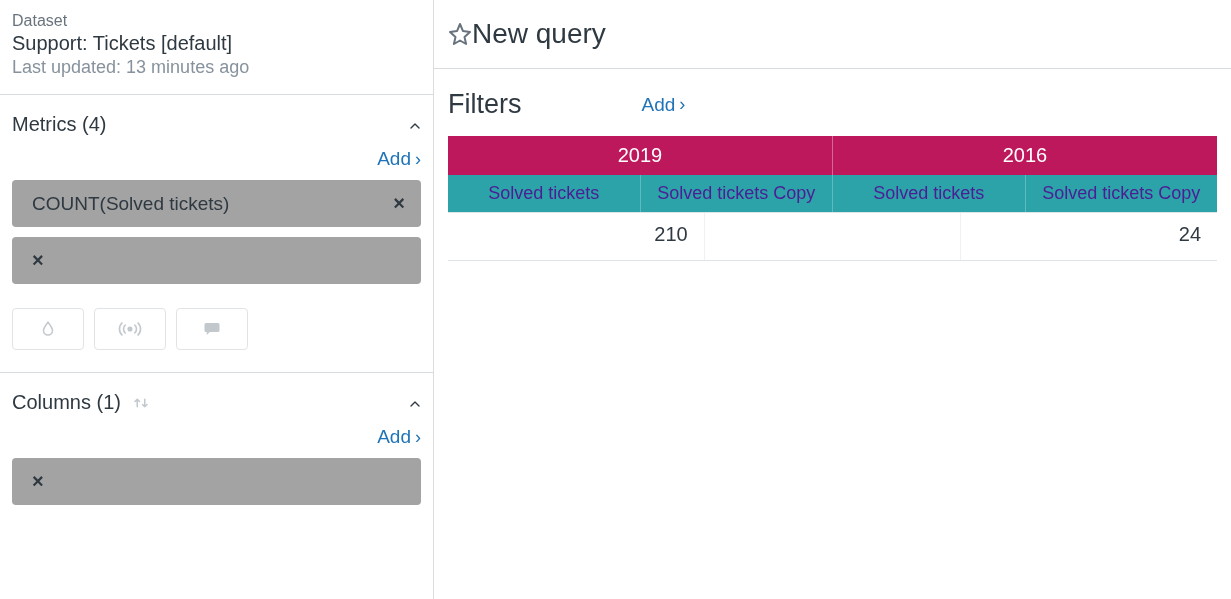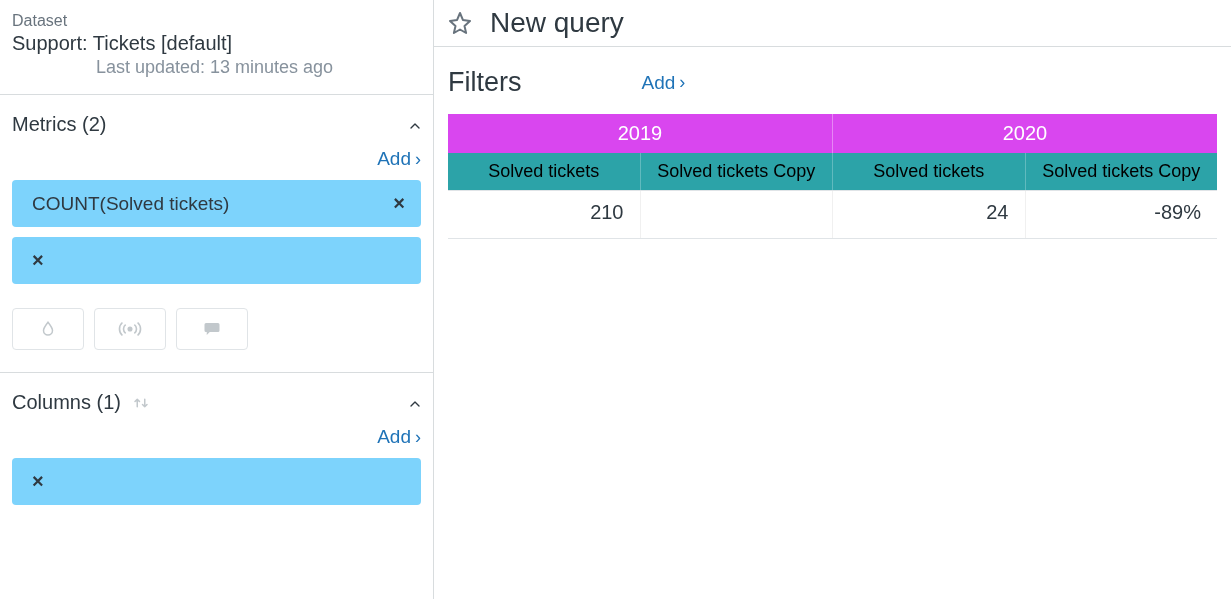--- a/index.html
+++ b/index.html
@@ -3,75 +3,75 @@
   <meta charset="utf-8">
   <style>
     * { box-sizing: border-box; margin: 0; padding: 0; font-family: -apple-system, BlinkMacSystemFont, "Segoe UI", Helvetica, Arial, sans-serif; }
     body { display: flex; width: 1231px; height: 599px; background: #fff; color: #2f3941; }
     .sidebar { width: 434px; border-right: 1px solid #d8dcde; display: flex; flex-direction: column; }
     .main { flex: 1; display: flex; flex-direction: column; }
 
     .ds-block { padding: 12px 16px 16px 12px; border-bottom: 1px solid #d8dcde; }
     .ds-label { font-size: 16px; color: #68737d; }
     .ds-title { font-size: 20px; color: #2f3941; margin-top: 2px; }
-    .ds-updated { font-size: 18px; color: #87929d; margin-top: 2px; text-align: center; }
+    .ds-updated { font-size: 18px; color: #87929d; margin-top: 2px; }
 
     .section { border-bottom: 1px solid #d8dcde; padding: 18px 12px 22px 12px; }
     .section-header { display: flex; justify-content: space-between; align-items: center; }
     .section-title { font-size: 20px; color: #2f3941; }
     .chev { width: 14px; height: 14px; }
     .chev svg path { stroke: #2f3941; stroke-width: 2; fill: none; stroke-linecap: round; stroke-linejoin: round; }
 
     .add-row { display: flex; justify-content: flex-end; margin-top: 12px; margin-bottom: 8px; }
     .add-link { color: #1f73b7; font-size: 19px; display: inline-flex; align-items: center; cursor: pointer; }
     .add-link .chev-r { margin-left: 4px; font-size: 18px; }
 
-    .pill { display: flex; justify-content: space-between; align-items: center; background: #7dd3fc; border-radius: 4px; padding: 12px 16px 12px 20px; margin-top: 10px; }
+    .pill { display: flex; justify-content: space-between; align-items: center; background: #a3a3a3; border-radius: 4px; padding: 12px 16px 12px 20px; margin-top: 10px; }
     .pill-label { font-size: 19px; color: #2f3941; display:flex; align-items:center; }
     .pill-close { font-size: 20px; color: #2f3941; cursor:pointer; font-weight: bold; }
     .funnel-in-pill { margin-right: 12px; display:inline-flex; }
 
     .icon-row { display: flex; gap: 10px; margin-top: 24px; }
     .icon-btn { width: 72px; height: 42px; border: 1px solid #e0e4e7; border-radius: 4px; display: flex; align-items: center; justify-content: center; cursor: pointer; color: #c2c8cc; }
 
     .col-title-row { display:flex; align-items:center; gap:10px; }
     .swap-icon { color:#c2c8cc; display:inline-flex; }
 
     
-    .main-header { display: flex; align-items: center; gap: 18px; padding: 7px 14px; border-bottom: 1px solid #d8dcde; }
+    .main-header { display: flex; align-items: center; padding: 18px 14px; border-bottom: 1px solid #d8dcde; }
     .star { color: #68737d; display:flex; }
     .main-title { font-size: 28px; color: #2f3941; }
 
     .filters-row { display:flex; align-items:center; padding: 20px 14px 16px 14px; gap: 120px; }
     .filters-label { font-size: 27px; color: #2f3941; }
 
     .table { margin: 0 14px; border-bottom:1px solid #e0e4e7; }
-    .thead-row1 { display:flex; background:#d946ef; color:#fff; }
+    .thead-row1 { display:flex; background:#be185d; color:#fff; }
     .th-year { flex:1; text-align:center; padding:8px 0; font-size:20px; border-right:1px solid rgba(255,255,255,0.35); }
     .th-year:last-child { border-right:none; }
-    .thead-row2 { display:flex; background:#2ca3a8; color:#000000; border-bottom:1px solid #e0e4e7;}
+    .thead-row2 { display:flex; background:#2ca3a8; color:#4c1d95; border-bottom:1px solid #e0e4e7;}
     .th-sub { flex:1; text-align:center; padding:8px 0; font-size:18px; border-right:1px solid rgba(255,255,255,0.25); }
     .th-sub:last-child { border-right:none; }
     .tbody-row { display:flex; }
     .td { flex:1; text-align:right; padding:10px 16px 14px 0; font-size:20px; color:#2f3941; border-right:1px solid #f0f0f0; }
     .td:last-child { border-right:none; }
   </style>
 </head>
 <body>
 
 <div class="sidebar">
   <div class="ds-block">
     <div class="ds-label">Dataset</div>
     <div class="ds-title">Support: Tickets [default]</div>
     <div class="ds-updated">Last updated: 13 minutes ago</div>
   </div>
 
   <div class="section">
     <div class="section-header">
-      <div class="section-title">Metrics (2)</div>
+      <div class="section-title">Metrics (4)</div>
       <span class="chev">
         <svg viewBox="0 0 24 24" width="16" height="16">
             <path d="M6 15l6-6 6 6"></path>
           </svg>
       </span>
     </div>
     <div class="add-row">
       <span class="add-link">
         <span>Add</span>
         <span class="chev-r">›</span>
@@ -146,28 +146,27 @@
     <div class="filters-label">Filters</div>
     <span class="add-link">
       <span>Add</span>
       <span class="chev-r">›</span>
     </span>
   </div>
 
   <div class="table">
     <div class="thead-row1">
       <div class="th-year">2019</div>
-      <div class="th-year">2020</div>
+      <div class="th-year">2016</div>
     </div>
     <div class="thead-row2">
       <div class="th-sub">Solved tickets</div>
       <div class="th-sub">Solved tickets Copy</div>
       <div class="th-sub">Solved tickets</div>
       <div class="th-sub">Solved tickets Copy</div>
     </div>
     <div class="tbody-row">
       <div class="td">210</div>
       <div class="td"></div>
       <div class="td">24</div>
-      <div class="td">-89%</div>
     </div>
   </div>
 </div>
 
 </body></html>

